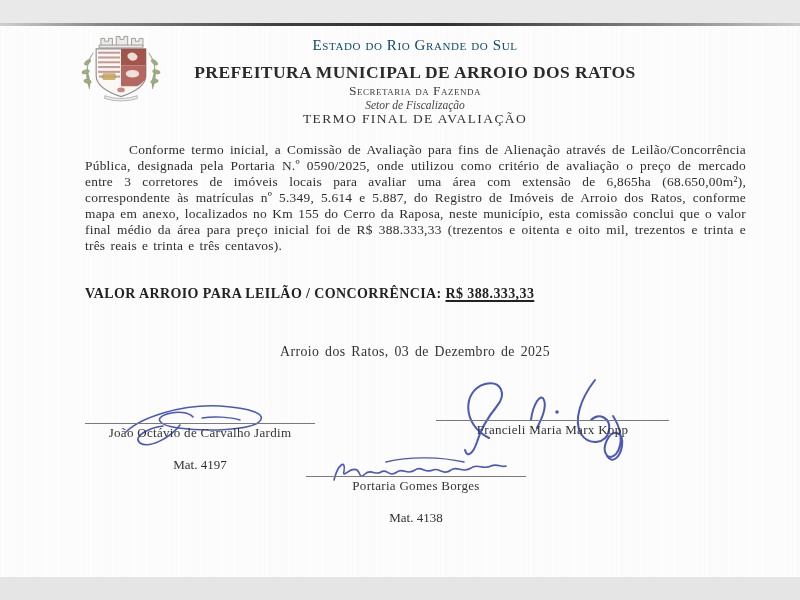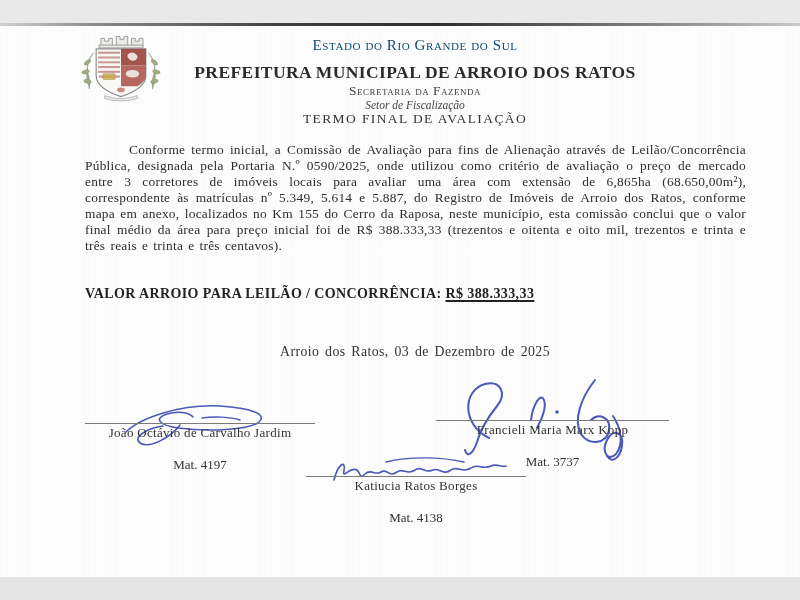--- a/index.html
+++ b/index.html
@@ -180,20 +180,19 @@
 
 <div class="sig-block sig-left">
   <div class="sig-rule"></div>
   <div class="sig-name">João Octávio de Carvalho Jardim</div>
   <div class="sig-mat">Mat. 4197</div>
 </div>
 
 <div class="sig-block sig-right">
   <div class="sig-rule"></div>
   <div class="sig-name">Francieli Maria Marx Kopp</div>
-  <div class="sig-mat">Mat. 3737</div>
 </div>
 
 <div class="sig-block sig-center">
   <div class="sig-rule"></div>
-  <div class="sig-name">Katiucia Ratos Borges</div>
+  <div class="sig-name">Portaria Gomes Borges</div>
   <div class="sig-mat">Mat. 4138</div>
 </div>
 
 </body></html>

